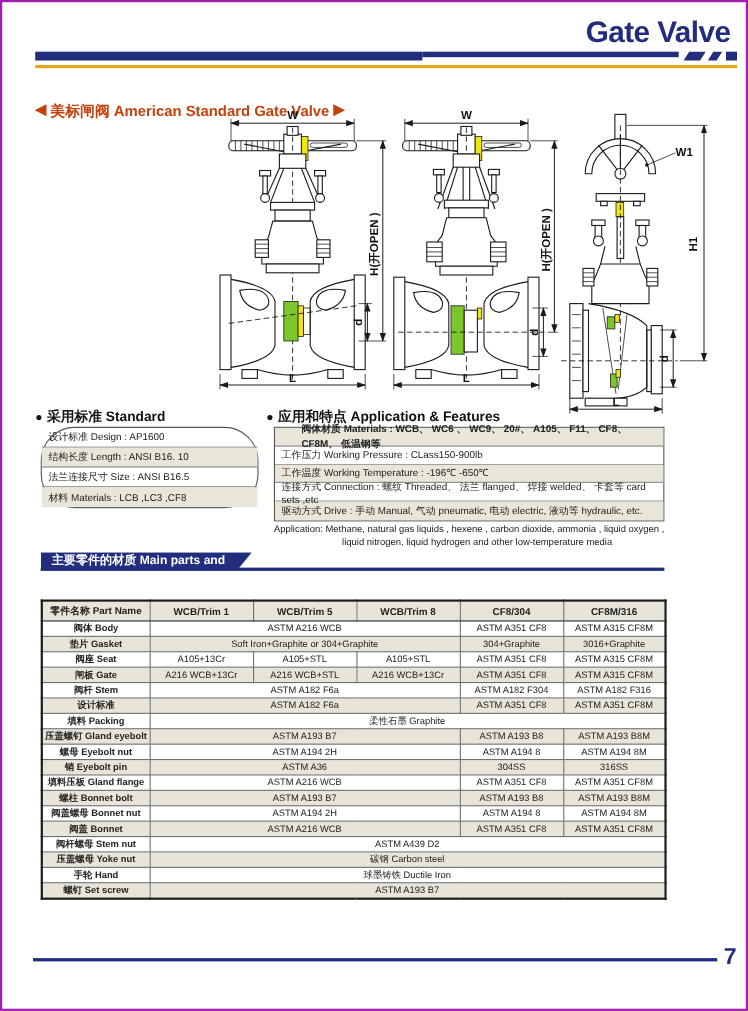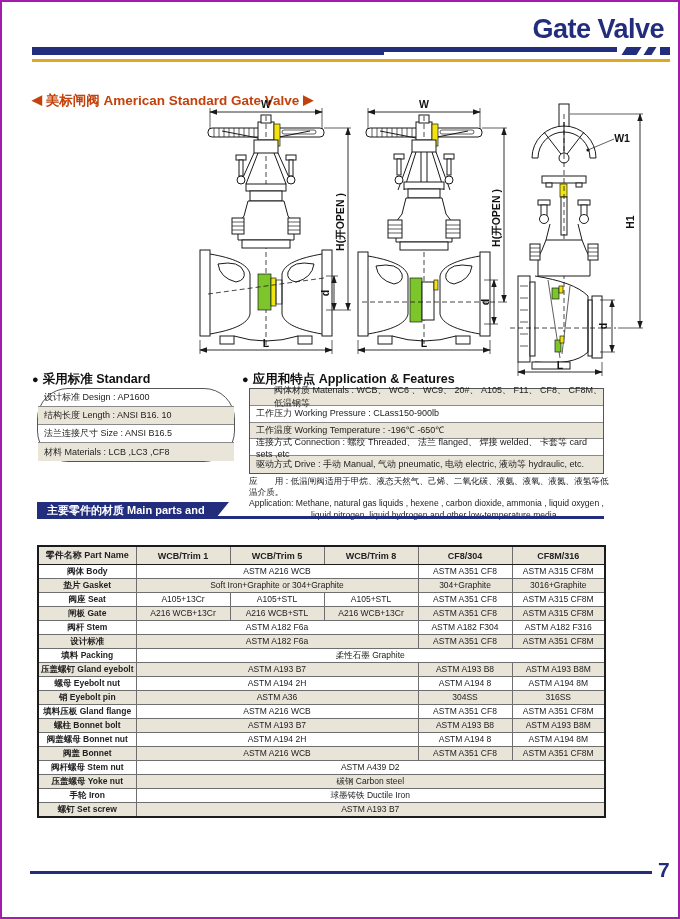--- a/index.html
+++ b/index.html
@@ -35,21 +35,21 @@
 
   
   .mini{position:absolute;border:1px solid #555;box-sizing:border-box;background:#fff;}
   .mini .row{box-sizing:border-box;border-bottom:1px solid #8a8a8a;font-size:9px;color:#222;
              display:flex;align-items:center;padding:0 0 0 6px;}
   .mini .row:last-child{border-bottom:none;}
   .std .row{height:18px;}
   .std .row:nth-child(even){background:#eae5d9;}
   .app .row{height:16.8px;}
   .app .row:nth-child(odd){background:#eae5d9;}
-  .app .row:first-child{font-weight:normal;padding-left:24px;}
+  .app .row:first-child{font-weight:bold;padding-left:24px;}
   .app-note{position:absolute;font-size:8.6px;color:#222;line-height:1.3;}
   .app-note .en2{padding-left:62px;}
 
   
   .banner{position:absolute;left:35px;top:500px;width:192px;height:16px;background:#232d7d;color:#fff;
           font-size:11px;font-weight:bold;line-height:16px;padding-left:10px;box-sizing:border-box;
           clip-path:polygon(0 0,100% 0,calc(100% - 13px) 100%,0 100%);}
   .banner-line{position:absolute;left:35px;top:514px;width:567px;height:3px;background:#232d7d;}
   table.parts{position:absolute;left:35px;top:518px;width:567px;border-collapse:collapse;
               font-size:8.5px;color:#222;table-layout:fixed;}
@@ -321,21 +321,20 @@
     <span class="blt">●</span><span>应用和特点 Application &amp; Features</span>
   </div>
   <div class="mini app" style="left:247px;top:386px;width:355px;">
       <div class="row">阀体材质 Materials : WCB、 WC6 、 WC9、 20#、 A105、 F11、 CF8、 CF8M、 低温钢等</div>
       <div class="row">工作压力 Working Pressure : CLass150-900lb</div>
       <div class="row">工作温度 Working Temperature : -196℃ -650℃</div>
       <div class="row">连接方式 Connection : 螺纹 Threaded、 法兰 flanged、 焊接 welded、 卡套等 card sets ,etc</div>
       <div class="row">驱动方式 Drive : 手动 Manual, 气动 pneumatic, 电动 electric, 液动等 hydraulic, etc.</div>
     </div>
   <div class="app-note" style="left:247px;top:474px;width:360px;">
-    <div>应　　用 : 低温闸阀适用于甲烷、液态天然气、己烯、二氧化碳、液氨、液氧、液氮、液氢等低温介质。</div>
     <div>Application: Methane, natural gas liquids , hexene , carbon dioxide, ammonia , liquid oxygen ,</div>
     <div class="en2">liquid nitrogen, liquid hydrogen and other low-temperature media</div>
   </div>
 
   <div class="banner">主要零件的材质 Main parts and materials</div>
   <div class="banner-line"></div>
   <table class="parts">
     <colgroup>
       <col style="width:98px">
         <col style="width:94px">
@@ -443,21 +442,21 @@
         </tr>
         <tr>
           <td class="pname">阀杆螺母 Stem nut</td>
           <td colspan="5">ASTM A439 D2</td>
         </tr>
         <tr>
           <td class="pname">压盖螺母 Yoke nut</td>
           <td colspan="5">碳钢 Carbon steel</td>
         </tr>
         <tr>
-          <td class="pname">手轮 Iron</td>
+          <td class="pname">手轮 Hand</td>
           <td colspan="5">球墨铸铁 Ductile Iron</td>
         </tr>
         <tr>
           <td class="pname">螺钉 Set screw</td>
           <td colspan="5">ASTM A193 B7</td>
         </tr>
       </tbody>
   </table>
 
   <div class="footer-line"></div>

